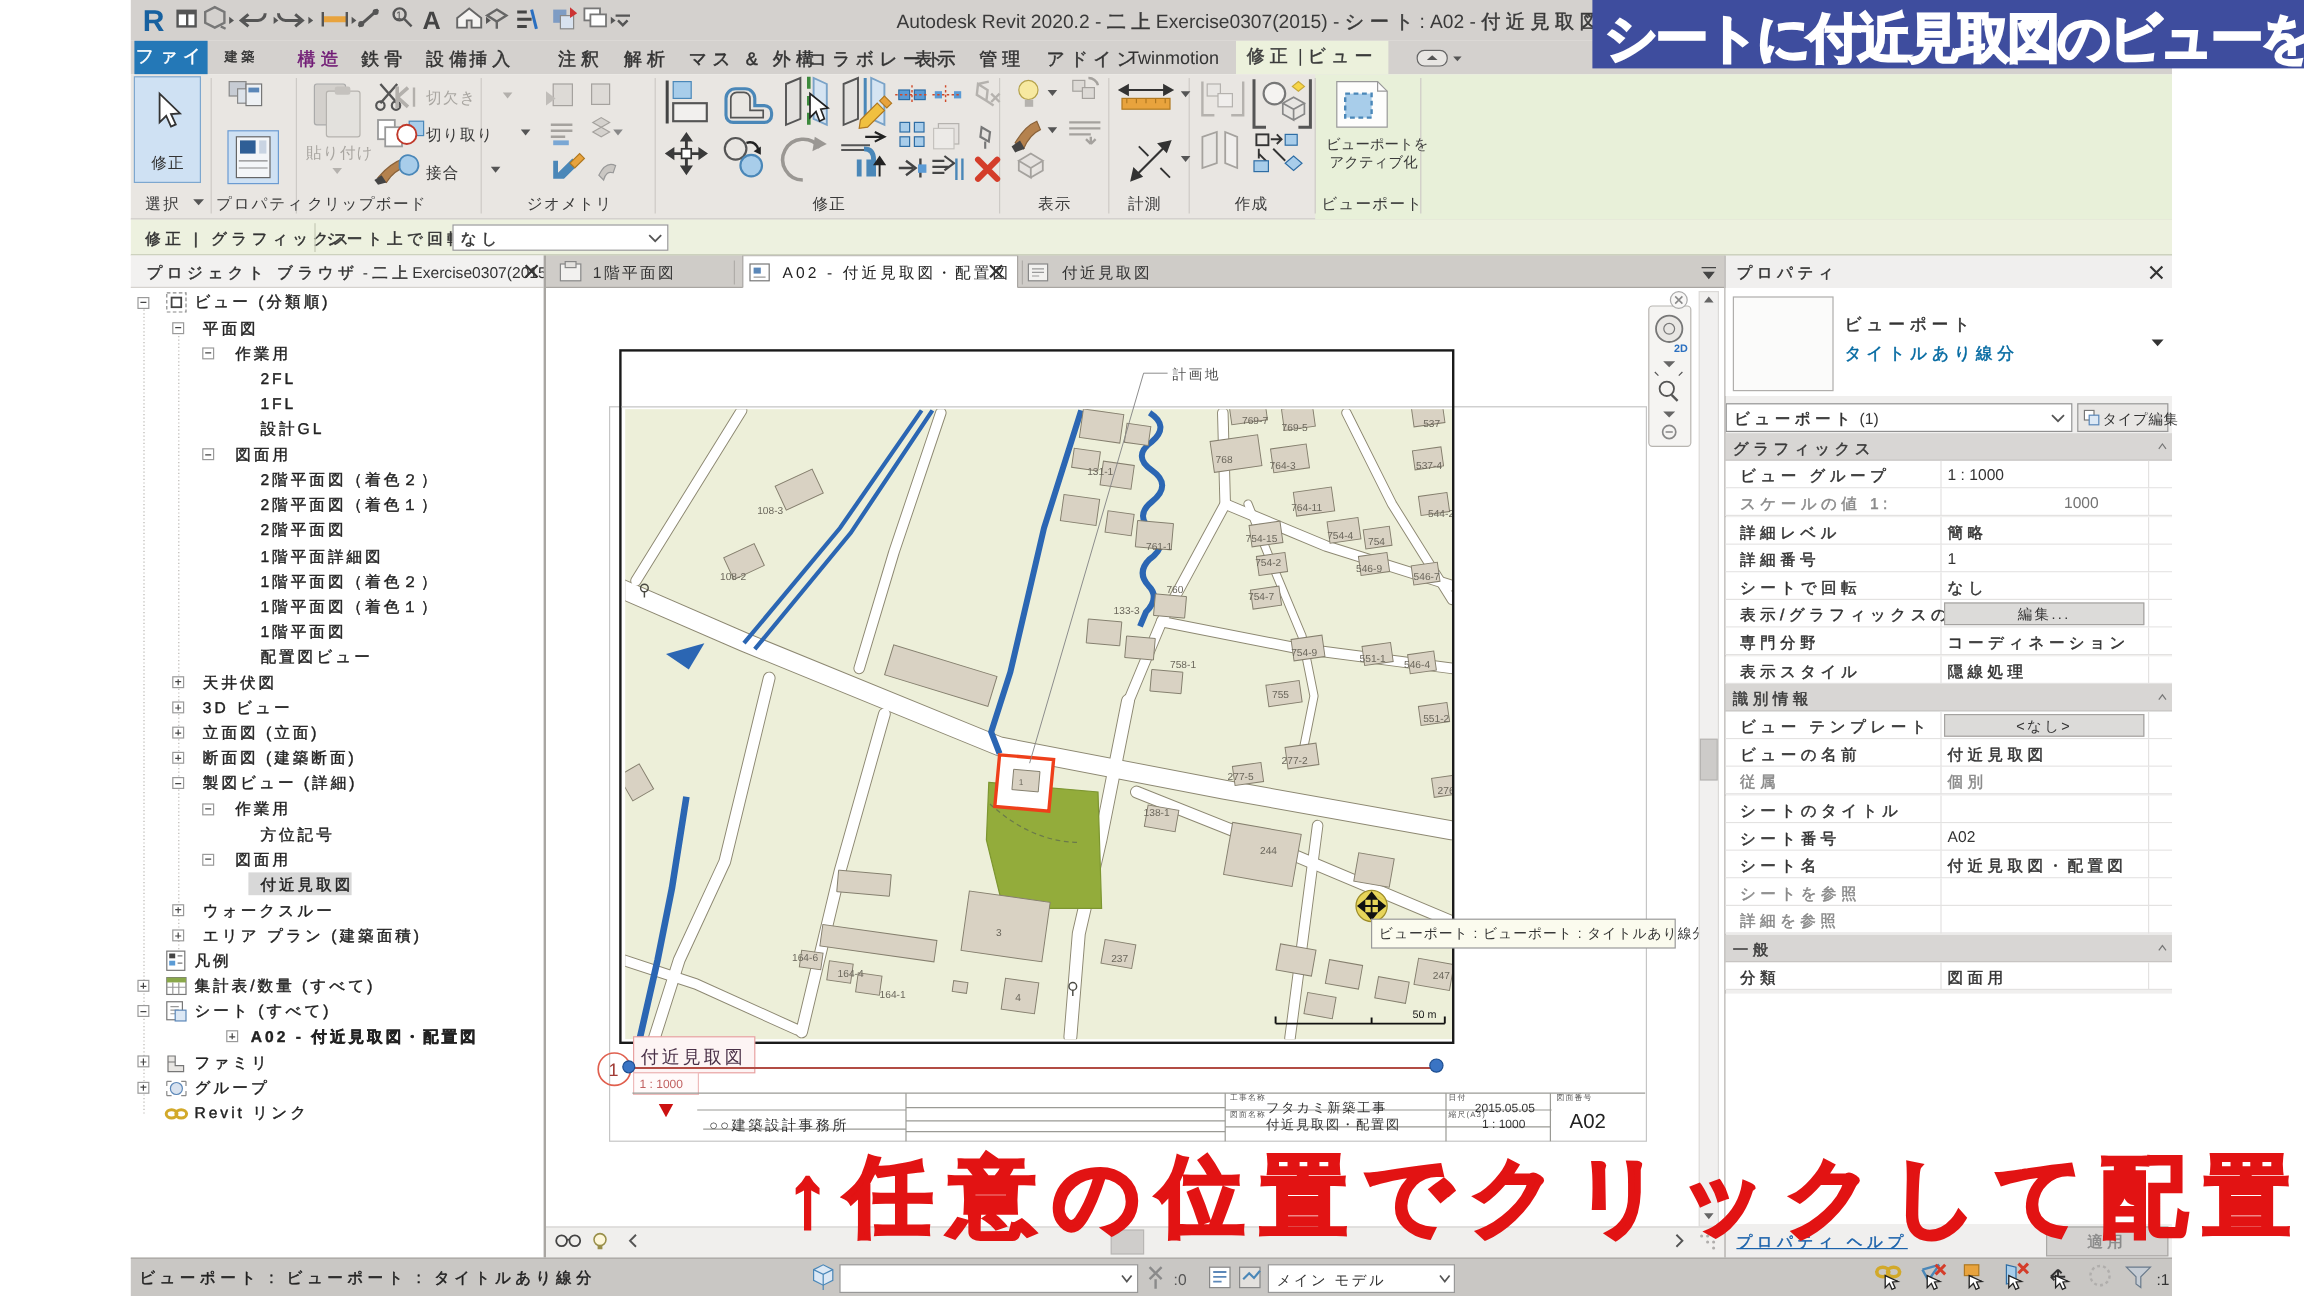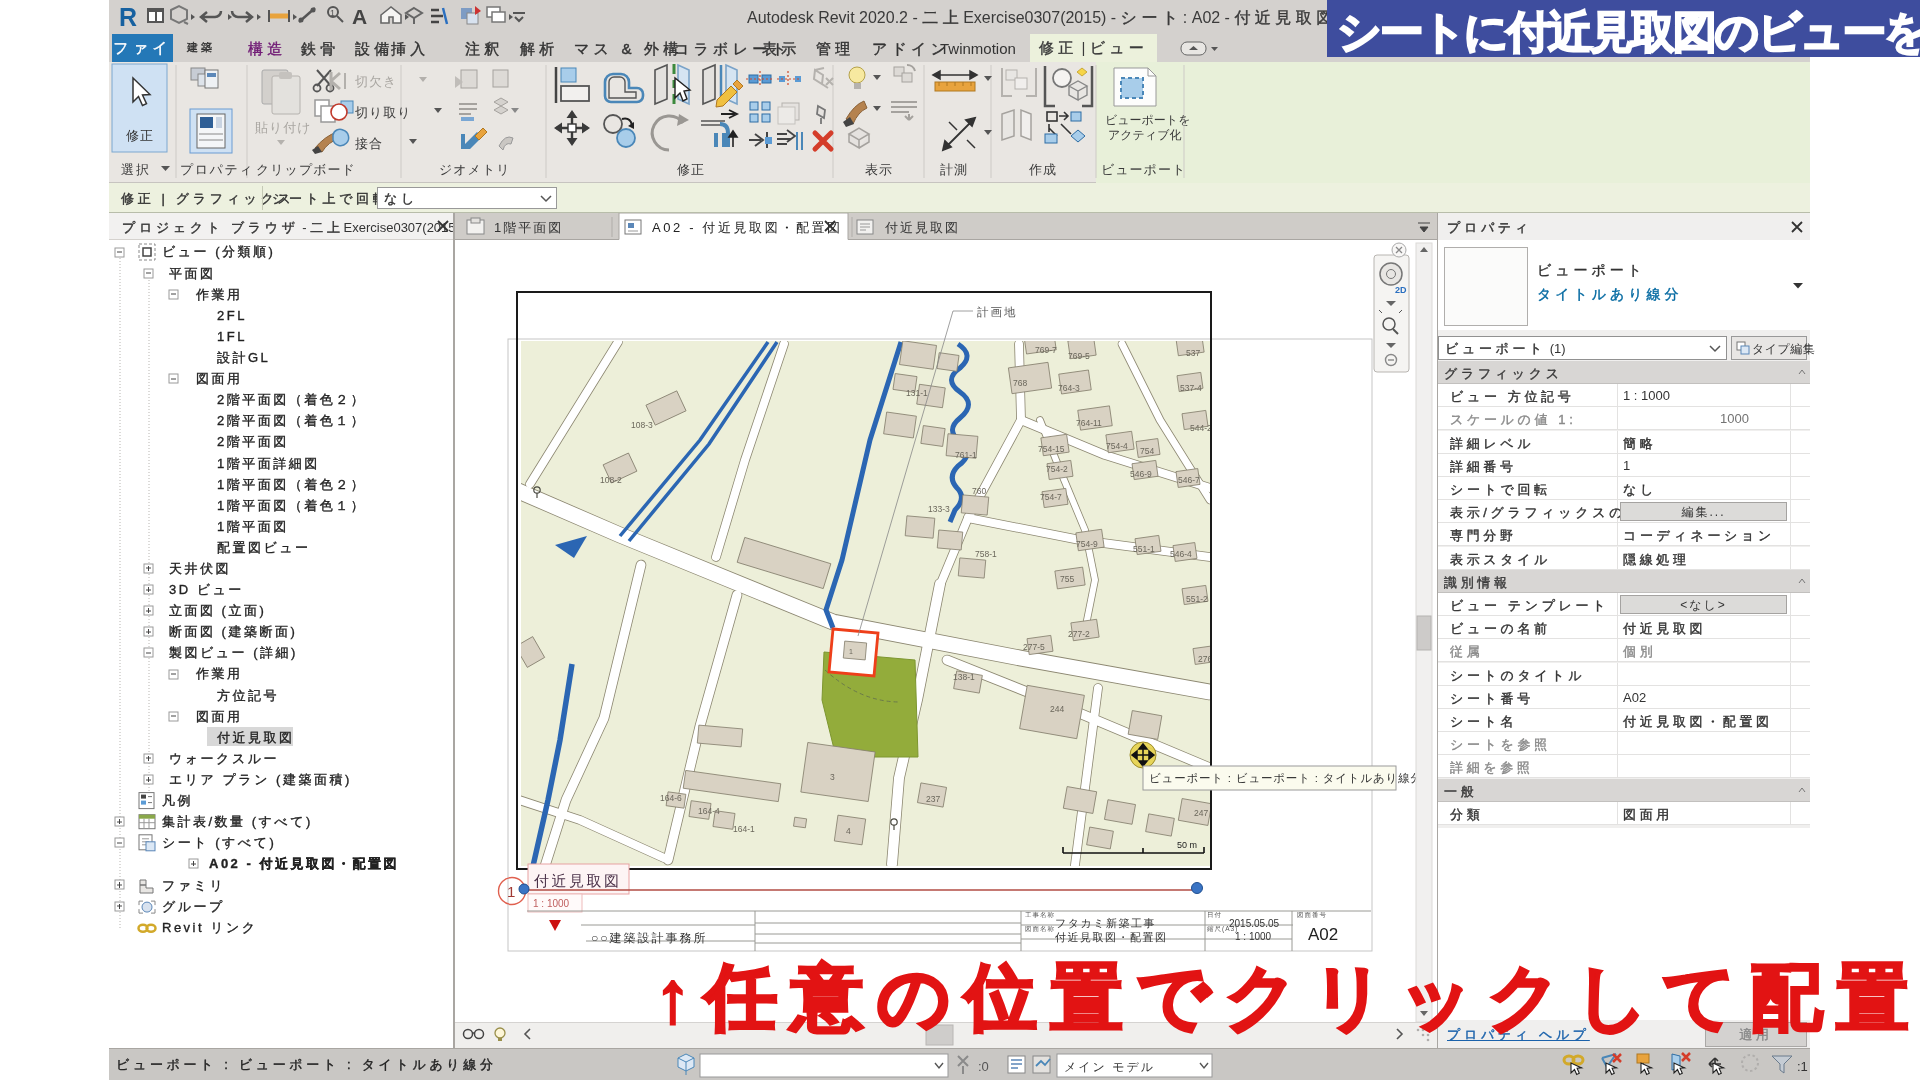--- a/index.html
+++ b/index.html
@@ -613,21 +613,21 @@
   </svg>
 <div class="a" style="left:1752px;top:341px;font-size:12px;color:#333;letter-spacing:.5px">タイプ編集</div>
 <div class="a" style="left:1438px;top:361px;width:372px;height:23px;background:#d8d6d4;border-bottom:1px solid #c2c0be"></div>
 <div class="a j" style="left:1444px;top:365px;font-size:13px;color:#3a3a3a">グラフィックス</div>
 <svg class="a" style="left:1797px;top:367px" width="10" height="10">
     <path d="M2 7 l3 -4 3 4" fill="none" stroke="#777"></path>
   </svg>
 <div class="a" style="left:1438px;top:384px;width:352px;height:23px;background:#fff;border-bottom:1px solid #e3e2e1"></div>
 <div class="a" style="left:1790px;top:384px;width:20px;height:23px;background:#fff;border-bottom:1px solid #e3e2e1;border-left:1px solid #e3e2e1"></div>
 <div class="a" style="left:1617px;top:384px;width:1px;height:23px;background:#e3e2e1"></div>
-<div class="a j" style="left:1450px;top:388px;font-size:13px;color:#333;white-space:nowrap">ビュー 方位記号</div>
+<div class="a j" style="left:1450px;top:388px;font-size:13px;color:#333;white-space:nowrap">ビュー グループ</div>
 <div class="a" style="left:1623px;top:388px;font-size:13px;color:#333;white-space:nowrap">1 : 1000</div>
 <div class="a" style="left:1438px;top:407px;width:352px;height:23px;background:#fff;border-bottom:1px solid #e3e2e1"></div>
 <div class="a" style="left:1790px;top:407px;width:20px;height:23px;background:#fff;border-bottom:1px solid #e3e2e1;border-left:1px solid #e3e2e1"></div>
 <div class="a" style="left:1617px;top:407px;width:1px;height:23px;background:#e3e2e1"></div>
 <div class="a j" style="left:1450px;top:411px;font-size:13px;color:#8a8a8a;white-space:nowrap">スケールの値    1:</div>
 <div class="a" style="left:1720px;top:411px;font-size:13px;color:#737373;white-space:nowrap">1000</div>
 <div class="a" style="left:1438px;top:431px;width:352px;height:23px;background:#fff;border-bottom:1px solid #e3e2e1"></div>
 <div class="a" style="left:1790px;top:431px;width:20px;height:23px;background:#fff;border-bottom:1px solid #e3e2e1;border-left:1px solid #e3e2e1"></div>
 <div class="a" style="left:1617px;top:431px;width:1px;height:23px;background:#e3e2e1"></div>
 <div class="a j" style="left:1450px;top:435px;font-size:13px;color:#333;white-space:nowrap">詳細レベル</div>

